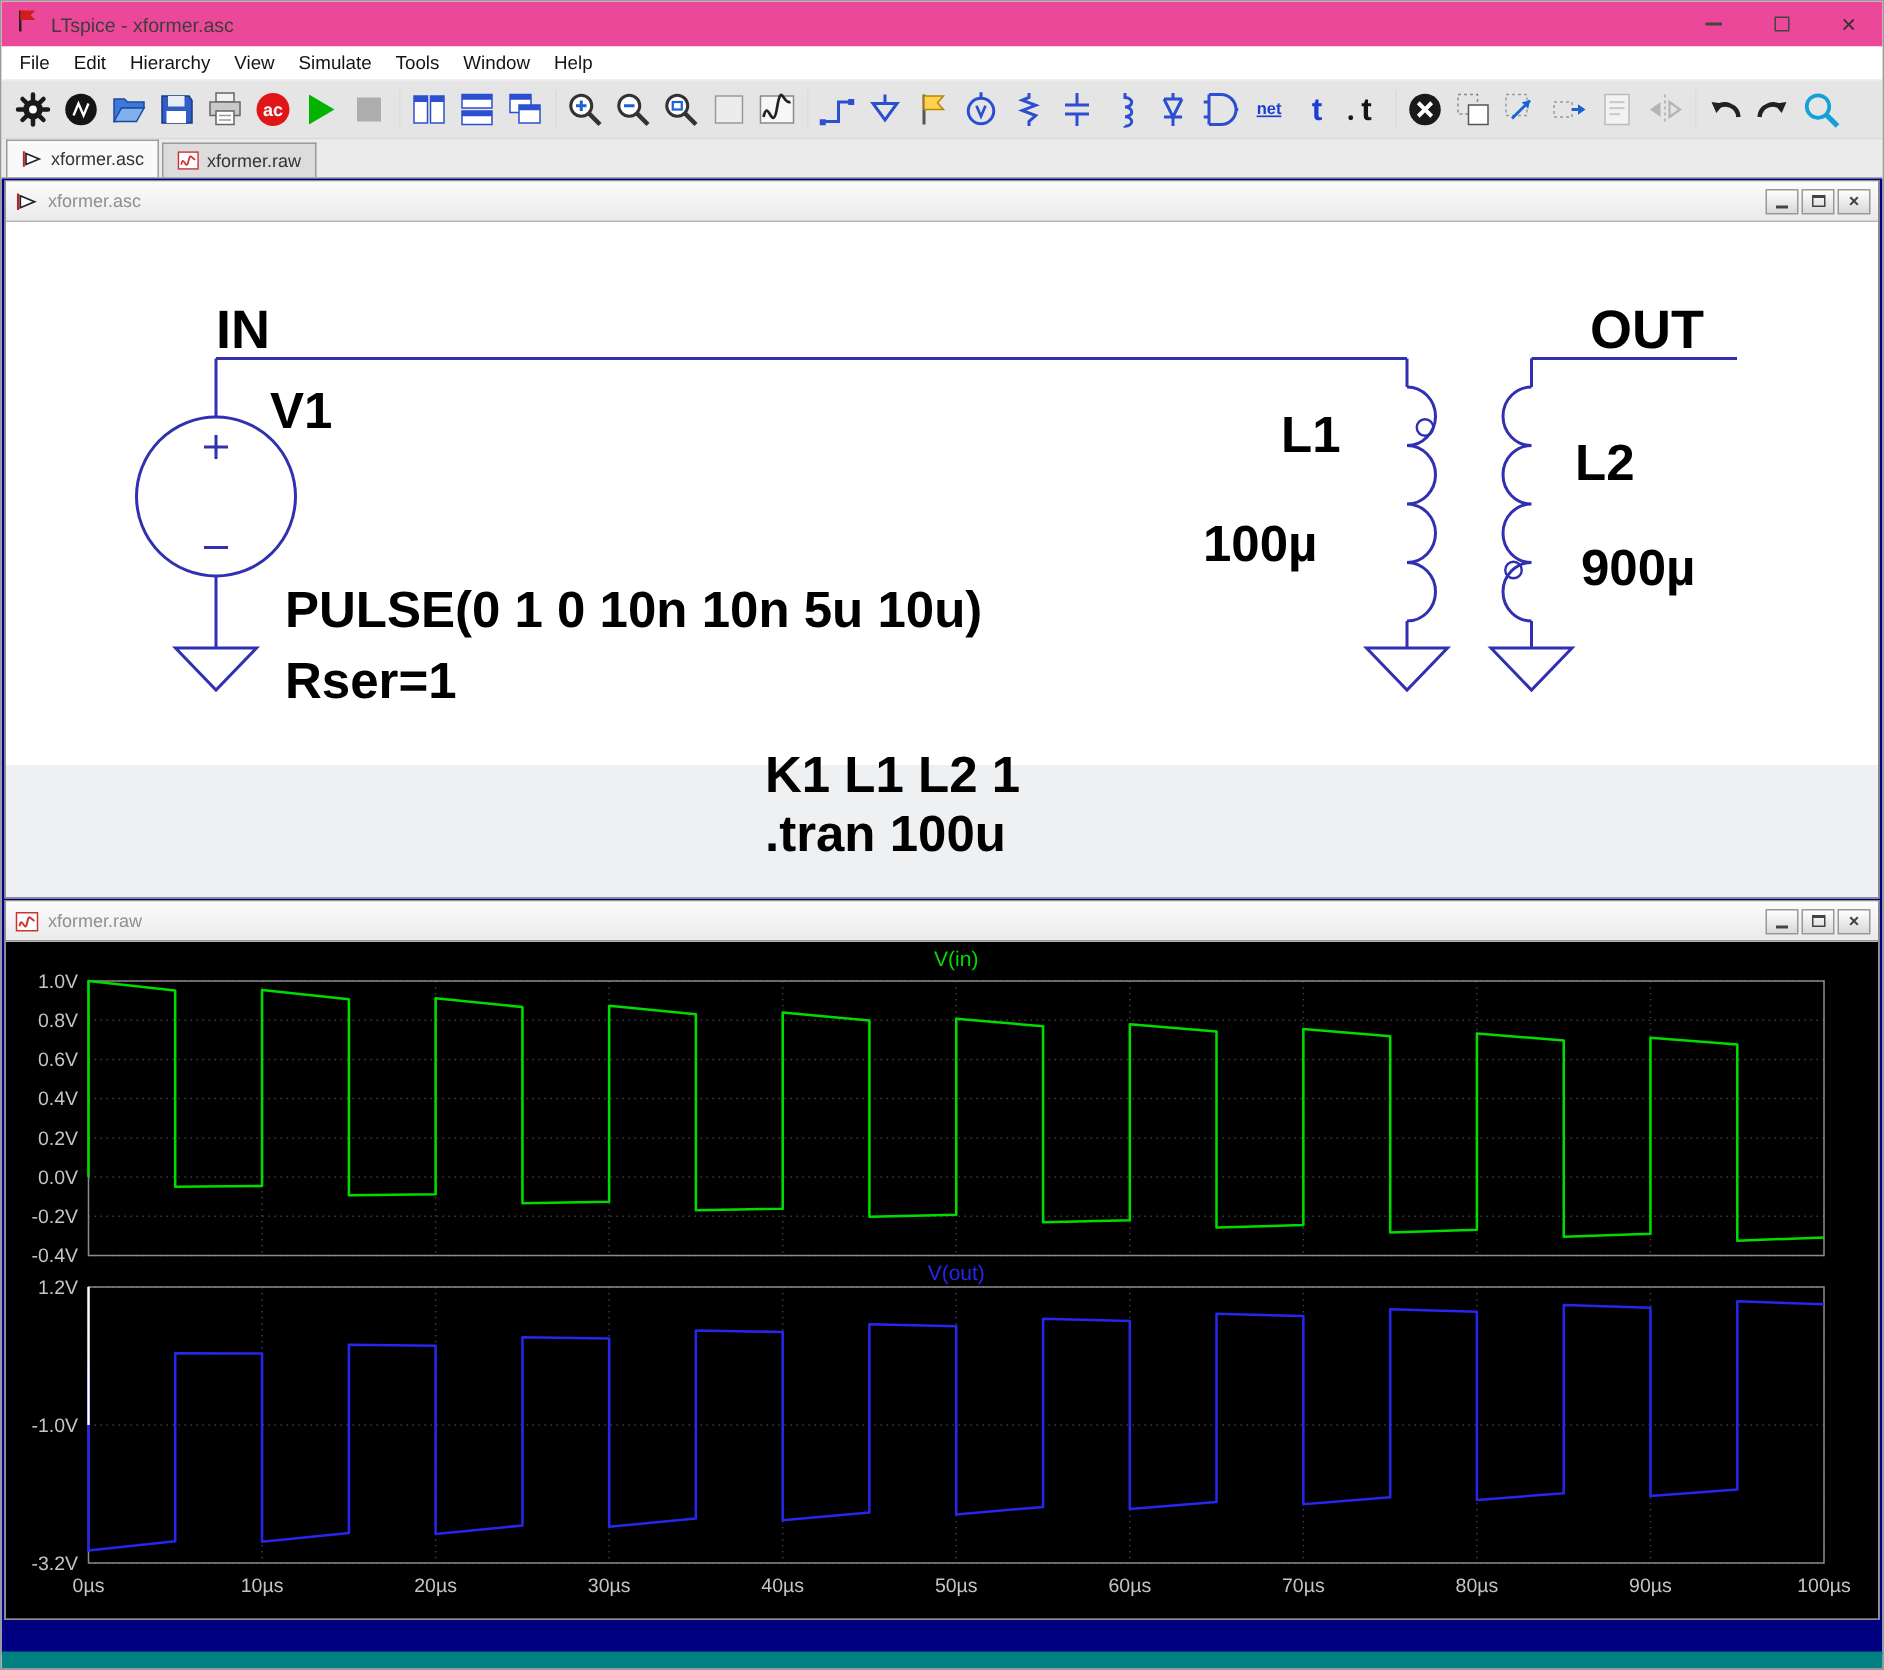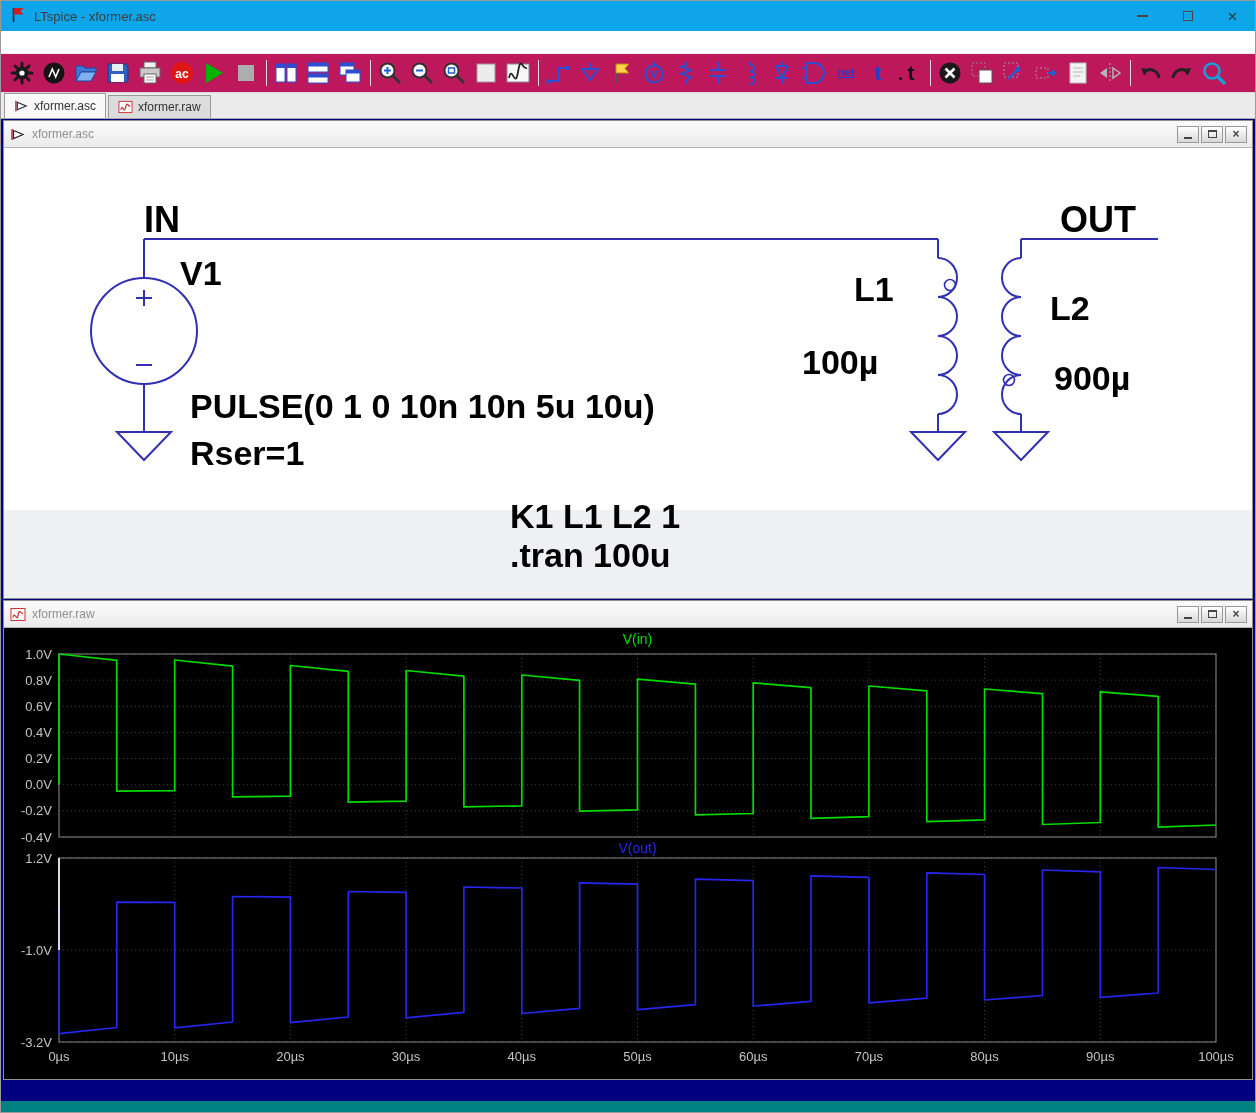--- a/index.html
+++ b/index.html
@@ -1,33 +1,33 @@
 <!DOCTYPE html>
 <html><head>
 <meta charset="utf-8">
 <style>
   *{margin:0;padding:0;box-sizing:border-box}
   body{background:#444}
   #app{position:relative;width:1256px;height:1113px;background:#fff;overflow:hidden;
        font-family:"Liberation Sans",sans-serif;border:1px solid #9a9a9a}
   
-  .titlebar{position:absolute;top:0;left:0;right:0;height:30px;background:#0ea5e9;
+  .titlebar{position:absolute;top:0;left:0;right:0;height:30px;background:#ec4899;
             display:flex;align-items:center;gap:7px;padding-left:9px}
   .title-text{font-size:13px;color:#3d3d3d}
   .winbtns{margin-left:auto;display:flex;height:100%}
   .winbtn{width:45px;display:flex;align-items:center;justify-content:center}
   .g-minline{width:11px;height:2px;background:#444}
   .g-maxbox{width:10px;height:10px;border:1.5px solid #444}
   .g-x{font-size:17px;line-height:1;color:#333}
   
   .menubar{position:absolute;top:30px;left:0;right:0;height:22px;background:#fff;
            display:flex;align-items:center;padding-left:4px}
   .menu-item{font-size:12.5px;color:#141414;padding:3px 8px;cursor:default}
   
-  .toolbar{position:absolute;top:52px;left:0;right:0;height:40px;background:#be185d;
+  .toolbar{position:absolute;top:52px;left:0;right:0;height:40px;background:#e5e5e5;
            border-top:1px solid #ececec;border-bottom:1px solid #d8d8d8;
            display:flex;align-items:center;padding-left:8px}
   .tool{width:26px;height:26px;margin-right:6px;display:flex;align-items:center;justify-content:center}
   .tool svg{width:26px;height:26px;display:block}
   .tsep{width:1px;height:26px;background:#dcdcdc;margin:0 6px 0 1px}
   
   .tabbar{position:absolute;top:92px;left:0;right:0;height:26px;background:#ebebeb;
           border-bottom:1px solid #a9a9a9;display:flex;align-items:flex-end;padding-left:3px;gap:2px}
   .tab{height:23px;display:flex;align-items:center;gap:5px;padding:0 9px;font-size:12px;color:#333;
        background:#dcdcdc;border:1px solid #9b9b9b;border-bottom:none;cursor:default}
@@ -74,20 +74,30 @@
         </span>
       <span class="winbtn">
           <span class="g-maxbox"></span>
         </span>
       <span class="winbtn">
           <span class="g-x">×</span>
         </span>
     </span>
   </div>
 
+  <div class="menubar" id="menubar">
+      <span class="menu-item">File</span>
+      <span class="menu-item">Edit</span>
+      <span class="menu-item">Hierarchy</span>
+      <span class="menu-item">View</span>
+      <span class="menu-item">Simulate</span>
+      <span class="menu-item">Tools</span>
+      <span class="menu-item">Window</span>
+      <span class="menu-item">Help</span>
+    </div>
 
   <div class="toolbar" id="toolbar">
       <span class="tool">
         <svg viewBox="0 0 26 26">
           <g stroke="#1a1a1a" stroke-width="3" stroke-linecap="round">
             <path d="M13 3v4M13 19v4M3 13h4M19 13h4M6 6l2.8 2.8M17.2 17.2L20 20M20 6l-2.8 2.8M8.8 17.2L6 20"></path>
           </g>
           <circle cx="13" cy="13" r="6.5" fill="#1a1a1a"></circle>
           <circle cx="13" cy="13" r="2.6" fill="#fff"></circle>
         </svg>

